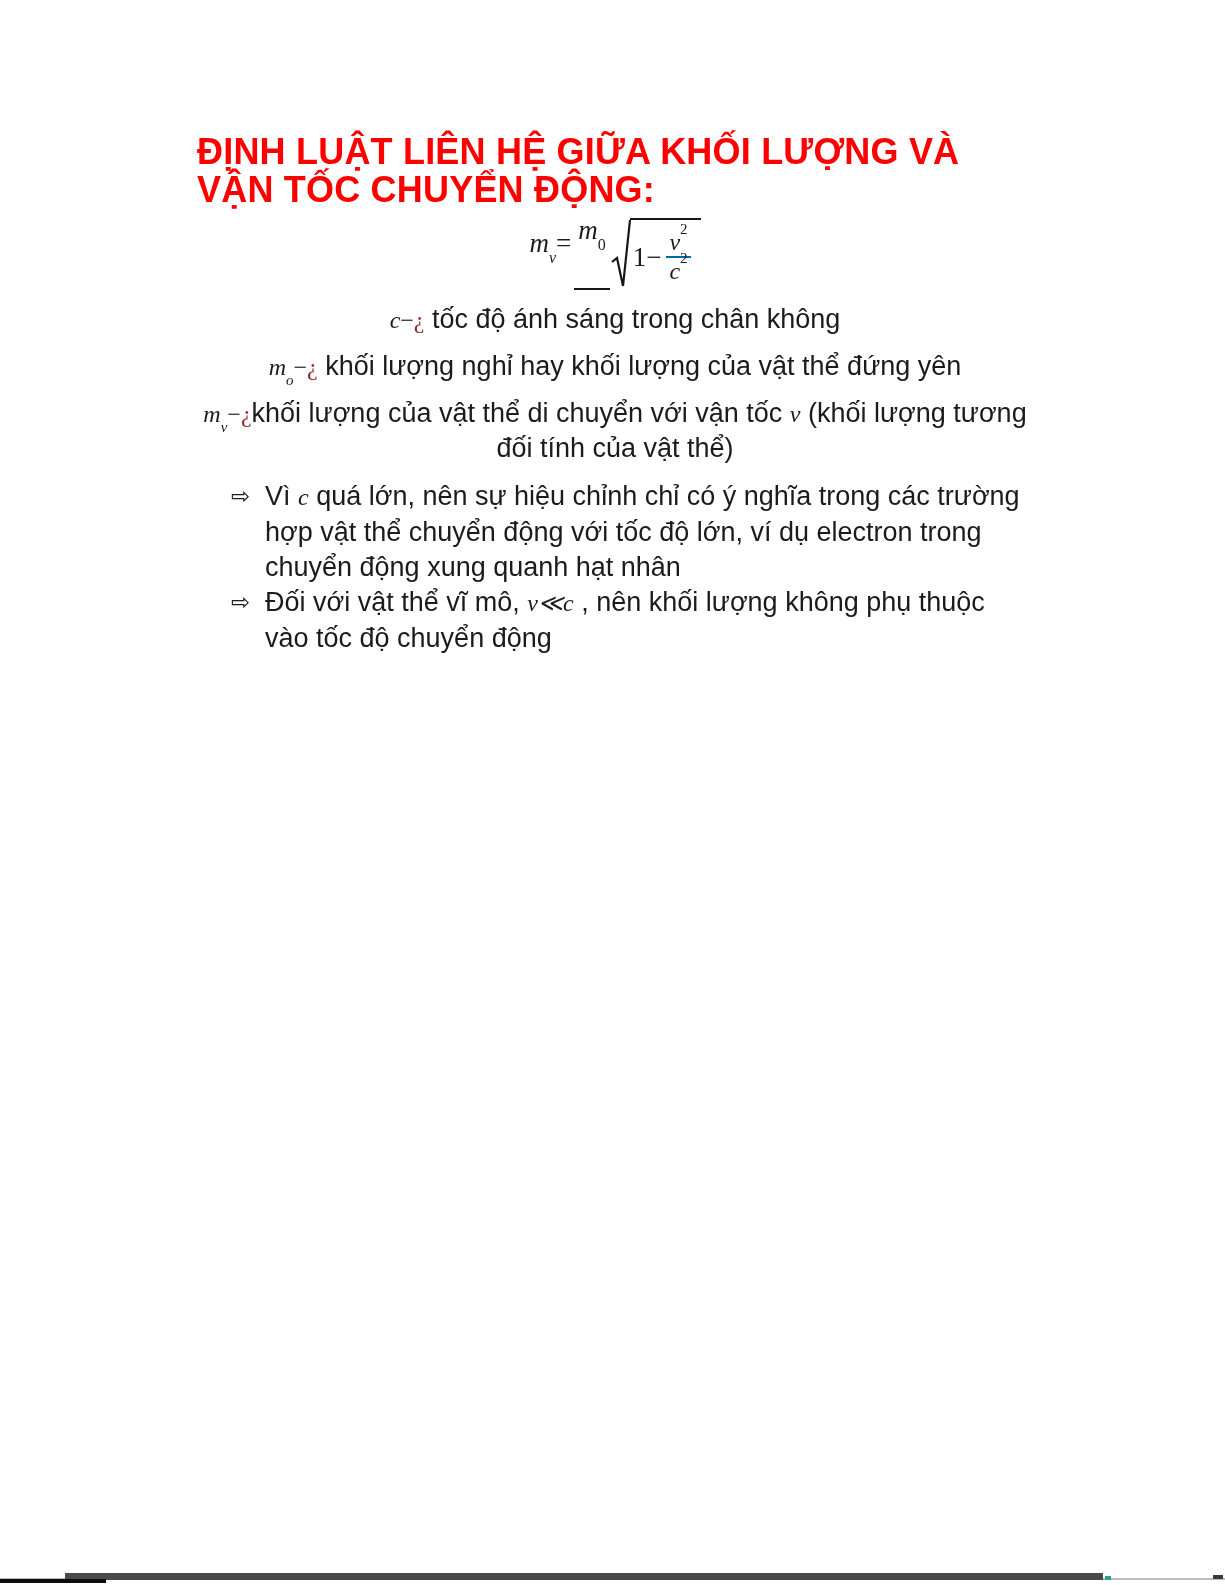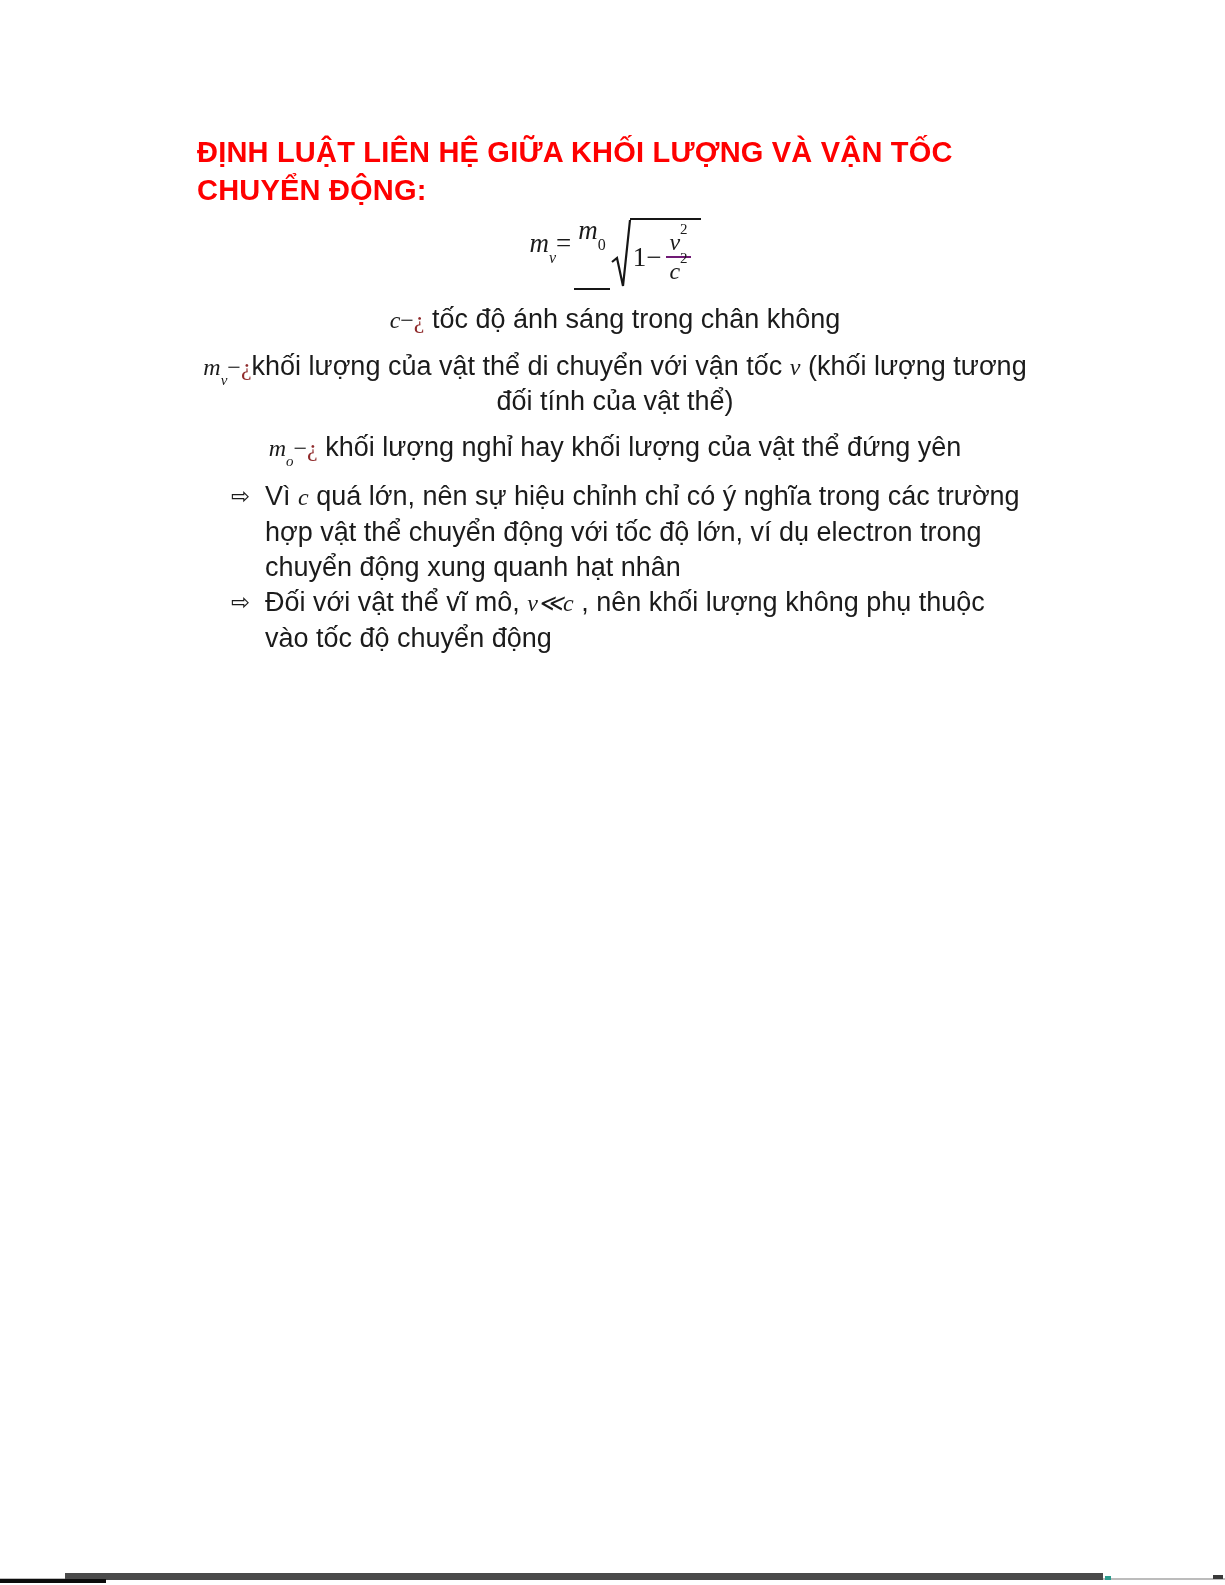--- a/index.html
+++ b/index.html
@@ -13,21 +13,21 @@
     color: var(--body-text, #1b1b1b);
   }
   .content {
     position: absolute;
     left: 197px;
     top: 133px;
     width: 836px;
   }
   .heading {
     margin: 0;
-    font-size: 29px;
+    font-size: 36px;
     line-height: 38px;
     font-weight: bold;
     color: var(--heading, #fe0000);
     letter-spacing: 0.2px;
   }
   
   .formula-wrap { display: flex; justify-content: center; margin-top: 7px; }
   .formula {
     display: flex;
     align-items: flex-start;
@@ -53,21 +53,21 @@
   .radicand {
     border-top: 2px solid #161616;
     margin-left: -2px;
     padding: 3px 10px 0 3px;
     display: flex;
     align-items: center;
   }
   .r-prefix { line-height: 30px; }
   .ifrac { display: inline-flex; flex-direction: column; align-items: center; margin-left: 5px; font-size: 24px; }
   .ifrac .cell { line-height: 27px; padding: 0 3px; }
-  .ifrac .cell.top { border-bottom: 2px solid #701a75; }
+  .ifrac .cell.top { border-bottom: 2px solid #0369a1; }
   .ifrac sup { font-size: 15px; line-height: 0; position: relative; top: -7px; }
   
   .def { margin: 12px 0 0 0; font-size: 27px; line-height: 34px; text-align: center; }
   .mser {
     font-family: "Liberation Serif", "DejaVu Serif", serif;
     font-style: italic;
     font-size: 24px;
   }
   .mser sub { font-size: 15px; line-height: 0; position: relative; top: 4px; font-style: italic; }
   .dash { font-family: "Liberation Serif", "DejaVu Serif", serif; font-size: 24px; }
@@ -119,23 +119,23 @@
                 <span class="cell"><i>c</i><sup>2</sup></span>
               </span>
             </span>
           </span>
         </span>
       </div>
     </div>
 
     <p class="def"><span class="mser"><i>c</i><sub></sub></span><span class="dash">−</span><span class="err">¿</span><span> tốc độ ánh sáng trong chân không</span></p>
 
+    <p class="def"><span class="mser"><i>m</i><sub>o</sub></span><span class="dash">−</span><span class="err">¿</span><span> khối lượng nghỉ hay khối lượng của vật thể đứng yên</span></p>
+
     <p class="def"><span class="mser"><i>m</i><sub>v</sub></span><span class="dash">−</span><span class="err">¿</span><span>khối lượng của vật thể di chuyển với vận tốc </span><span class="mser">v</span><span> (khối lượng tương đối tính của vật thể)</span></p>
-
-    <p class="def"><span class="mser"><i>m</i><sub>o</sub></span><span class="dash">−</span><span class="err">¿</span><span> khối lượng nghỉ hay khối lượng của vật thể đứng yên</span></p>
 
     <div class="bullets">
       <div class="bullet">
         <span class="marker">⇨</span>
         <span class="btext"><span>Vì </span><span class="mser">c</span><span> quá lớn, nên sự hiệu chỉnh chỉ có ý nghĩa trong các trường hợp vật thể chuyển động với tốc độ lớn, ví dụ electron trong chuyển động xung quanh hạt nhân</span></span>
       </div>
       <div class="bullet">
         <span class="marker">⇨</span>
         <span class="btext"><span>Đối với vật thể vĩ mô, </span><span class="mser">v≪c</span><span> , nên khối lượng không phụ thuộc vào tốc độ chuyển động</span></span>
       </div>

